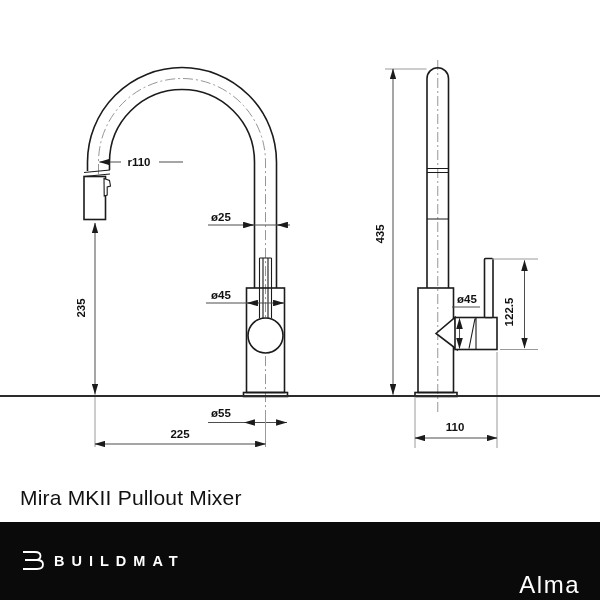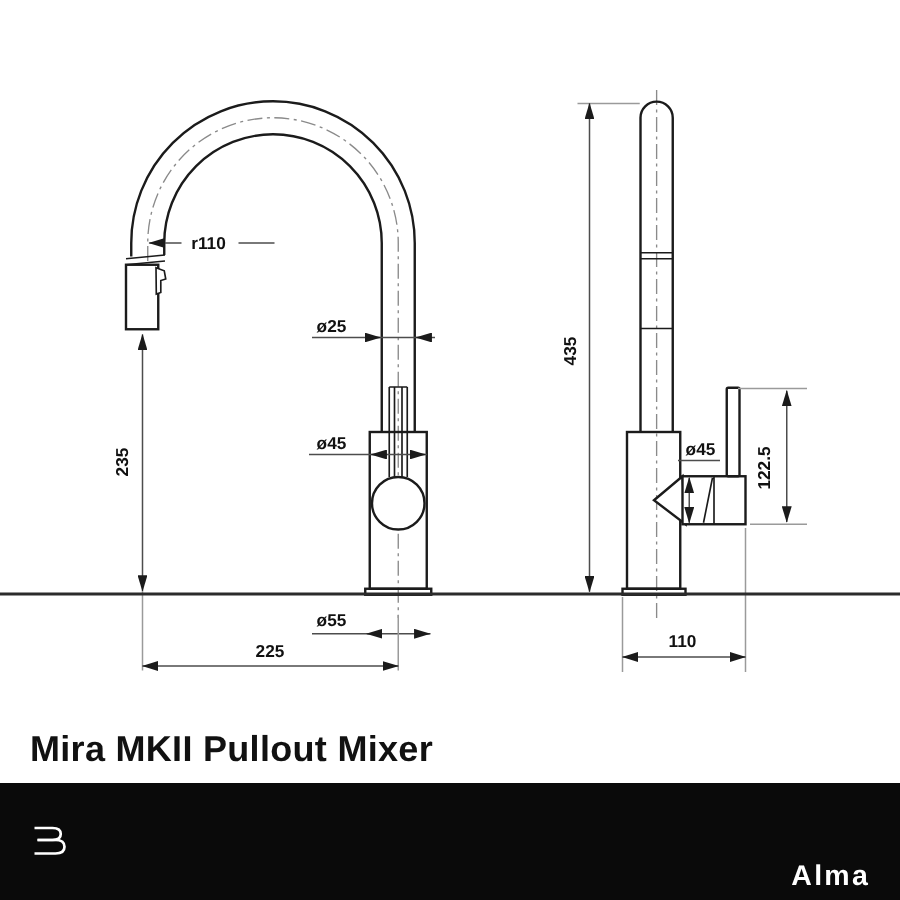--- a/index.html
+++ b/index.html
@@ -16,34 +16,34 @@
     font-weight:bold;font-size:11.5px;}
   .outline{stroke:var(--line);stroke-width:1.6;fill:none;}
   .outline-thin{stroke:var(--line);stroke-width:1.1;fill:none;}
   .white-fill{fill:#ffffff;}
   .dim{stroke:var(--dim_line);stroke-width:1;fill:none;}
   .ext{stroke:#9a9a9a;stroke-width:1;fill:none;}
   .cline{stroke:var(--center_line);stroke-width:0.9;fill:none;stroke-dasharray:10 3 2 3;}
   .counter{stroke:#2b2b2b;stroke-width:2;}
   .arrfill{fill:var(--line);}
   .title{
-    position:absolute;left:20px;top:486px;font-size:24px;font-weight:bold;
+    position:absolute;left:20px;top:486px;font-size:21px;font-weight:normal;
     color:var(--text);letter-spacing:.2px;
   }
   .footer{
     position:absolute;left:0;top:522px;width:600px;height:78px;background:var(--footer_bg);
     display:flex;align-items:center;justify-content:space-between;
     padding:0 20px;box-sizing:border-box;
   }
   .brand{display:flex;align-items:center;gap:8px;}
   .brand-name{
     color:var(--footer_text);font-size:14.5px;font-weight:bold;letter-spacing:7px;
   }
   .series-name{
-    color:var(--footer_text);font-size:19px;font-weight:700;letter-spacing:1.5px;margin-top:48px;
+    color:var(--footer_text);font-size:24px;font-weight:400;letter-spacing:1.5px;margin-top:48px;
   }
 </style>
 </head>
 <body>
 
 <div class="drawing-wrap">
 <svg width="600" height="470" viewBox="0 0 600 470">
   <defs>
     <marker id="arr" viewBox="0 0 10 6" refX="9.5" refY="3" markerWidth="11" markerHeight="6.6" orient="auto-start-reverse" markerUnits="userSpaceOnUse">
       <path class="arrfill" d="M0 0 L10 3 L0 6 Z"></path>
@@ -160,15 +160,16 @@
 </div>
 
 <div class="title">Mira MKII Pullout Mixer</div>
 
 <div class="footer">
   <div class="brand">
     <svg width="26" height="24" viewBox="0 0 26 24">
       <path d="M3 3 H15 Q20.5 3 20.5 7 Q20.5 11 15 11 H5" fill="none" stroke="#ffffff" stroke-width="1.8"></path>
       <path d="M5 11 H17 Q23 11 23 15.5 Q23 20 17 20 H3" fill="none" stroke="#ffffff" stroke-width="1.8"></path>
     </svg>
+    <span class="brand-name">BUILDMAT</span>
   </div>
   <div class="series-name">Alma</div>
 </div>
 
 </body></html>

